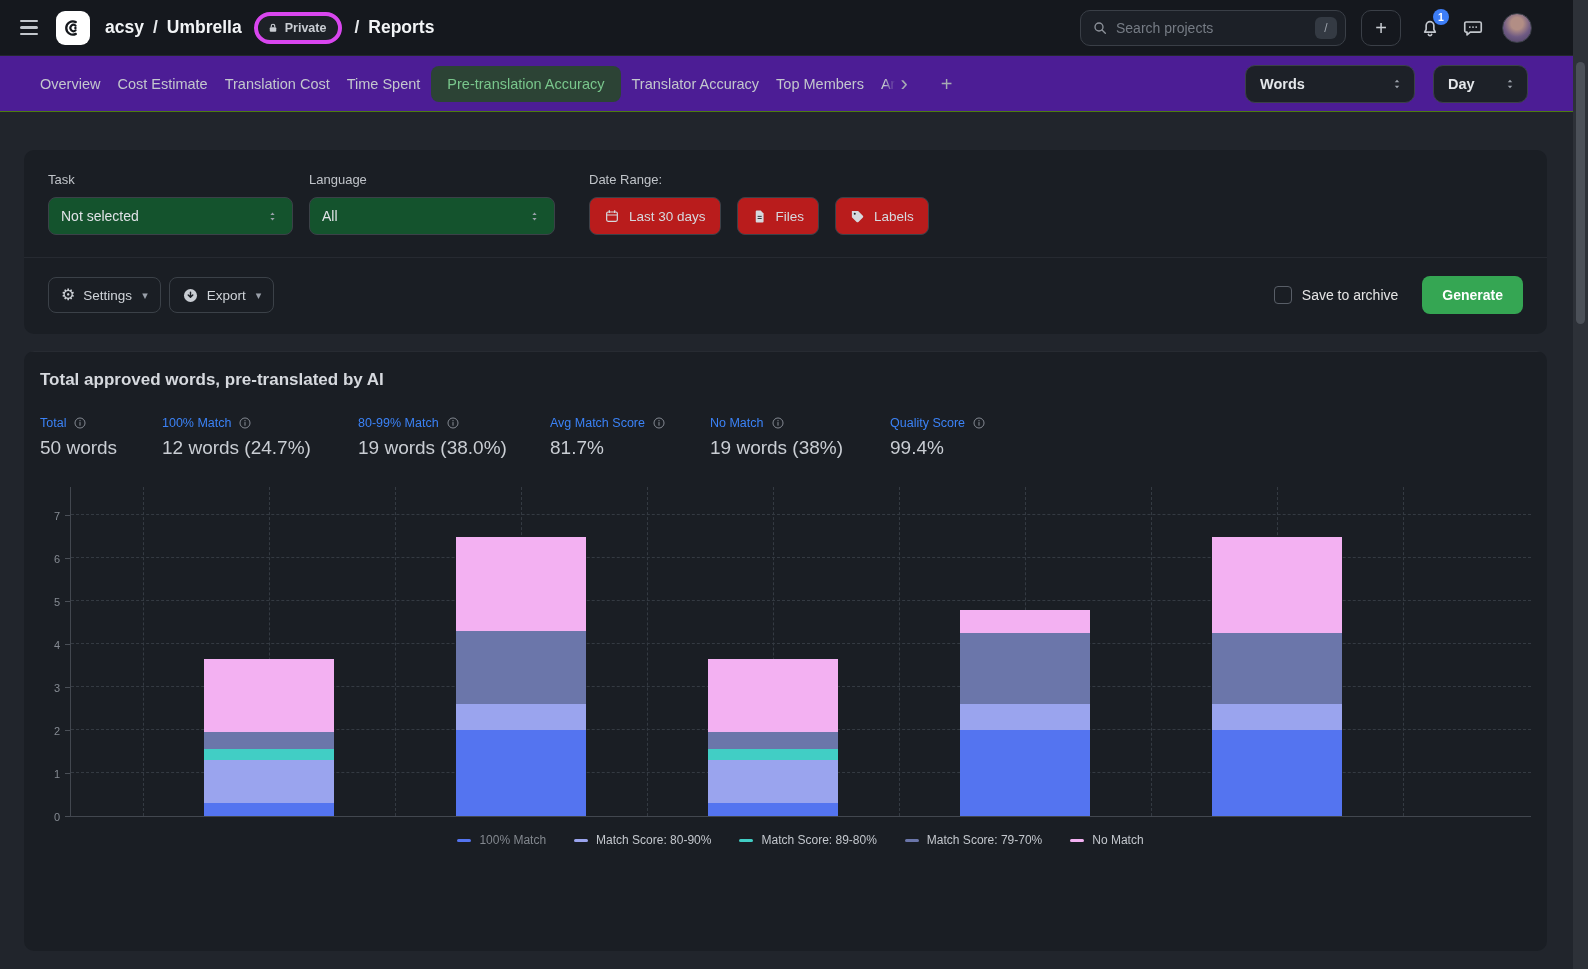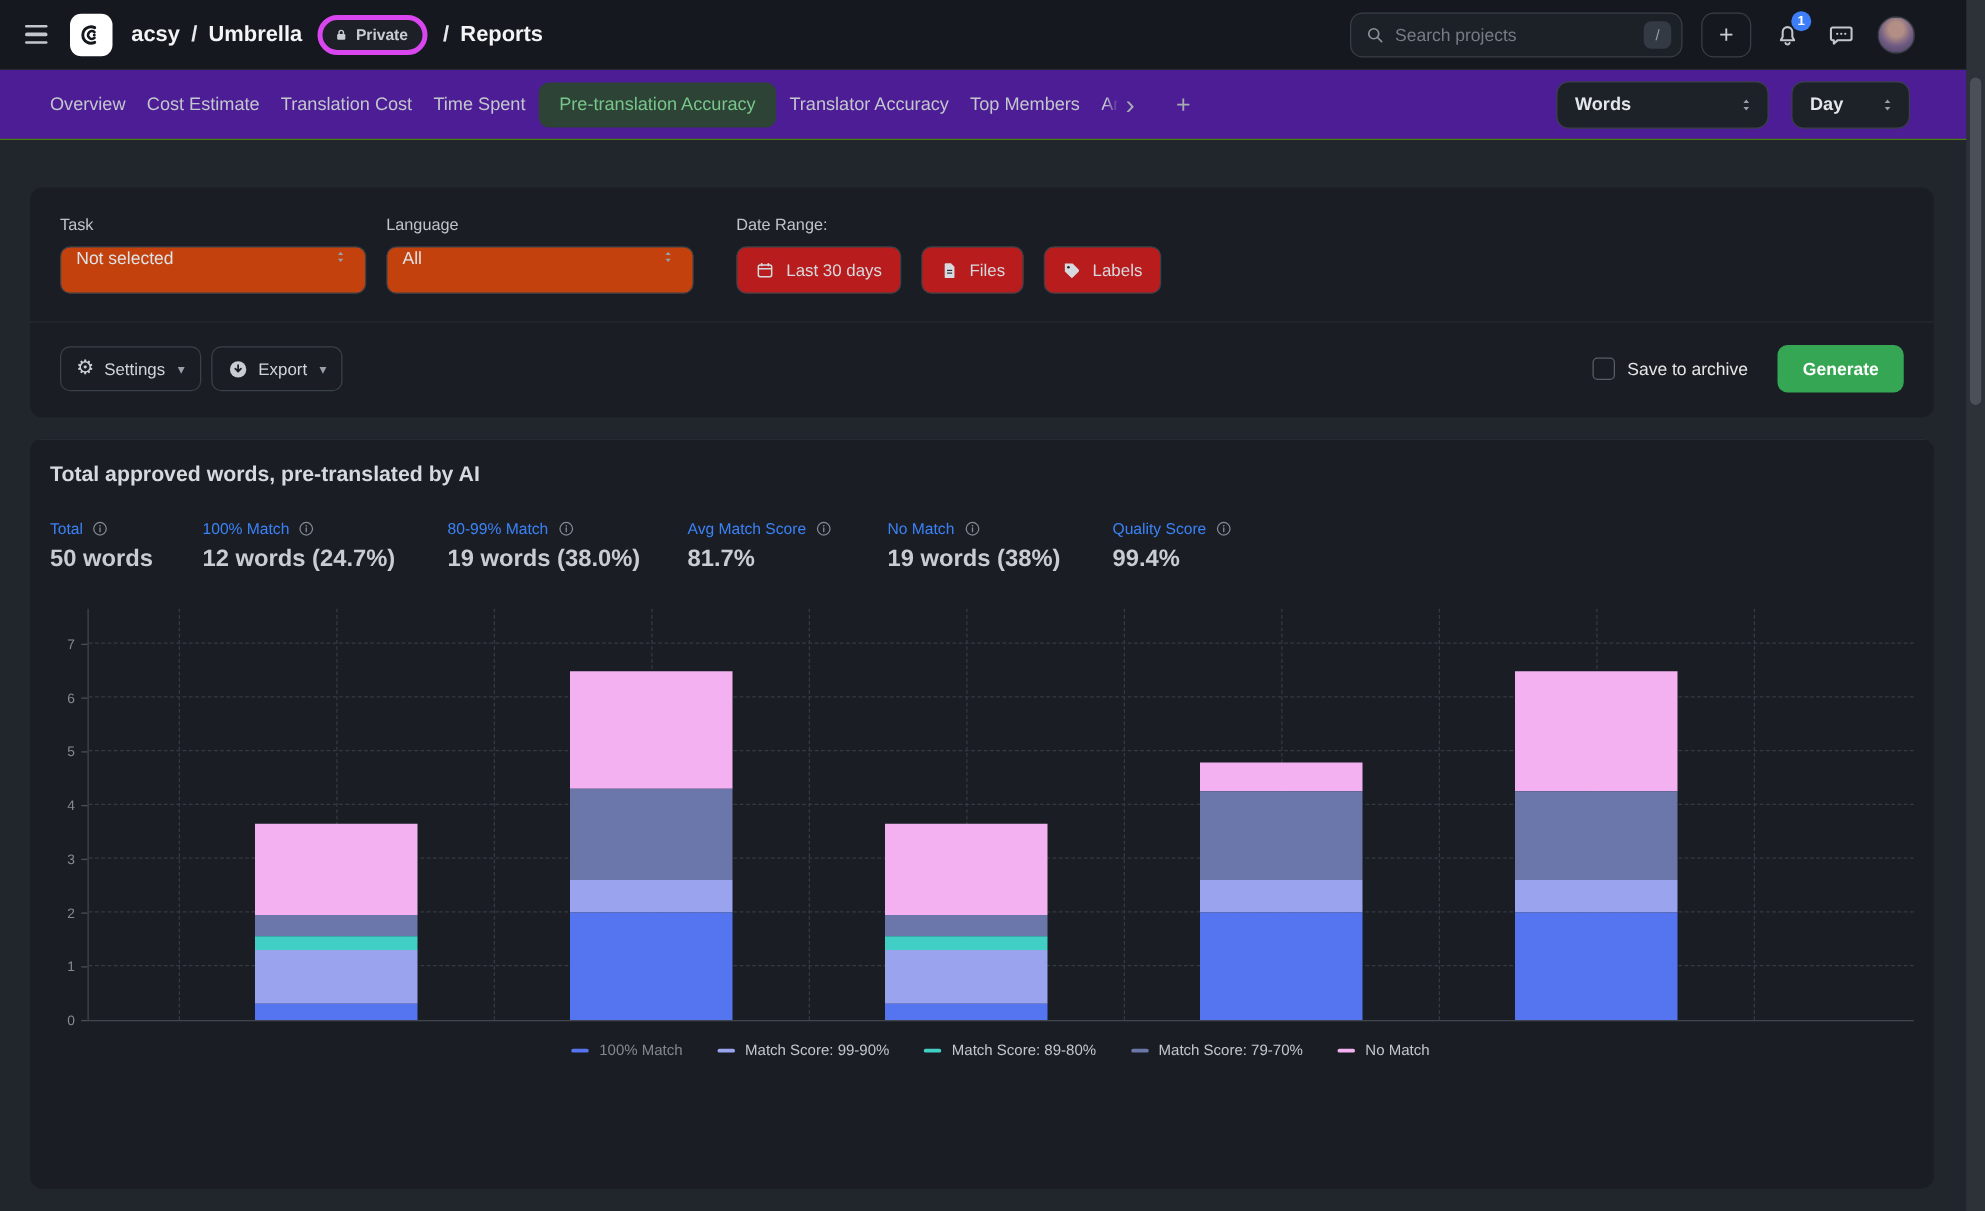--- a/index.html
+++ b/index.html
@@ -35,21 +35,21 @@
   .tab-selects{margin-left:auto;display:flex;gap:18px}
   .select{height:38px;border:1px solid #3b4148;border-radius:10px;background:#1d2128;display:flex;align-items:center;justify-content:space-between;padding:0 9px 0 14px;font-size:14.5px;font-weight:600;color:#e4e7ea;cursor:pointer}
   .select.words{width:170px}
   .select.day{width:95px}
 
   
   main{padding:38px 41px 0 24px}
   .filters-panel{background:#1a1e24;border-radius:10px;padding:22px 24px 20px}
   .filter-row1{display:flex;gap:16px}
   .fgroup .flabel{display:block;font-size:13px;color:#c0c4c9;margin-bottom:10px}
-  .fselect{height:38px;border:1px solid #3b4148;border-radius:8px;background:#c2410c;display:flex;justify-content:space-between;padding:0 12px;font-size:14px;color:#e0e3e7;cursor:pointer}
+  .fselect{height:38px;border:1px solid #3b4148;border-radius:8px;background:#14532d;display:flex;align-items:center;justify-content:space-between;padding:0 12px;font-size:14px;color:#e0e3e7;cursor:pointer}
   .fselect.task{width:245px}
   .fselect.lang{width:246px}
   .dategroup{margin-left:18px}
   .fbtn-row{display:flex;gap:16px}
   .fbtn{height:38px;border:1px solid #3b4148;border-radius:8px;background:#b91c1c;padding:0 14px;display:flex;gap:9px;align-items:center;font-size:13.5px;color:#d6d9de;cursor:pointer;font-family:inherit}
   .filter-divider{height:1px;background:#262a31;margin:22px -24px 18px}
   .filter-row2{display:flex;align-items:center}
   .btn-ghost{height:36px;border:1px solid #3b4148;border-radius:8px;background:transparent;display:flex;align-items:center;gap:8px;padding:0 12px;color:#d0d4d9;font-size:13.5px;cursor:pointer;font-family:inherit}
   .btn-ghost + .btn-ghost{margin-left:8px}
   .caret{color:#9aa0a9;font-size:11px;margin-left:2px}
@@ -67,21 +67,21 @@
   .card-divider{height:1px;background:#272b32}
   .card-body{padding:18px 16px 0}
   .section-title{font-size:17px;font-weight:bold;color:#d6d9de}
   .stats{display:flex;margin-top:26px}
   .stat:nth-child(1){width:122px}
   .stat:nth-child(2){width:196px}
   .stat:nth-child(3){width:192px}
   .stat:nth-child(4){width:160px}
   .stat:nth-child(5){width:180px}
   .stat-label{display:flex;align-items:center;gap:7px;font-size:12.5px;color:#3b82f6}
-  .stat-value{margin-top:7px;font-size:19px;font-weight:700;color:#c9cdd3}
+  .stat-value{margin-top:7px;font-size:19px;font-weight:400;color:#c9cdd3}
   .info-icon{color:#868b93;display:inline-flex;cursor:pointer}
 
   
   .chart{margin-top:28px;display:flex}
   .ylabels{width:30px;position:relative;height:330px;flex:none}
   .ytick{position:absolute;right:10px;font-size:11px;color:#868b93}
   .ymark{position:absolute;right:0;width:5px;height:1px;background:#4a4f57}
   .plot{flex:1;height:330px;position:relative;border-left:1px solid #42474f;border-bottom:1px solid #42474f}
   .hgrid{position:absolute;left:0;right:0;height:0;border-top:1px dashed #343a42}
   .vgrid{position:absolute;top:0;bottom:0;width:0;border-left:1px dashed #343a42}
@@ -408,21 +408,21 @@
             </div>
           </div>
       </div>
       <div class="legend" id="legend">
           <div class="legend-item">
             <span class="legend-marker" style="background: rgb(84, 116, 240);"></span>
             <span class="legend-label">100% Match</span>
           </div>
           <div class="legend-item">
             <span class="legend-marker" style="background: rgb(154, 164, 238);"></span>
-            <span class="legend-label">Match Score: 99-90%</span>
+            <span class="legend-label">Match Score: 80-90%</span>
           </div>
           <div class="legend-item">
             <span class="legend-marker" style="background: rgb(65, 206, 197);"></span>
             <span class="legend-label">Match Score: 89-80%</span>
           </div>
           <div class="legend-item">
             <span class="legend-marker" style="background: rgb(107, 118, 170);"></span>
             <span class="legend-label">Match Score: 79-70%</span>
           </div>
           <div class="legend-item">

